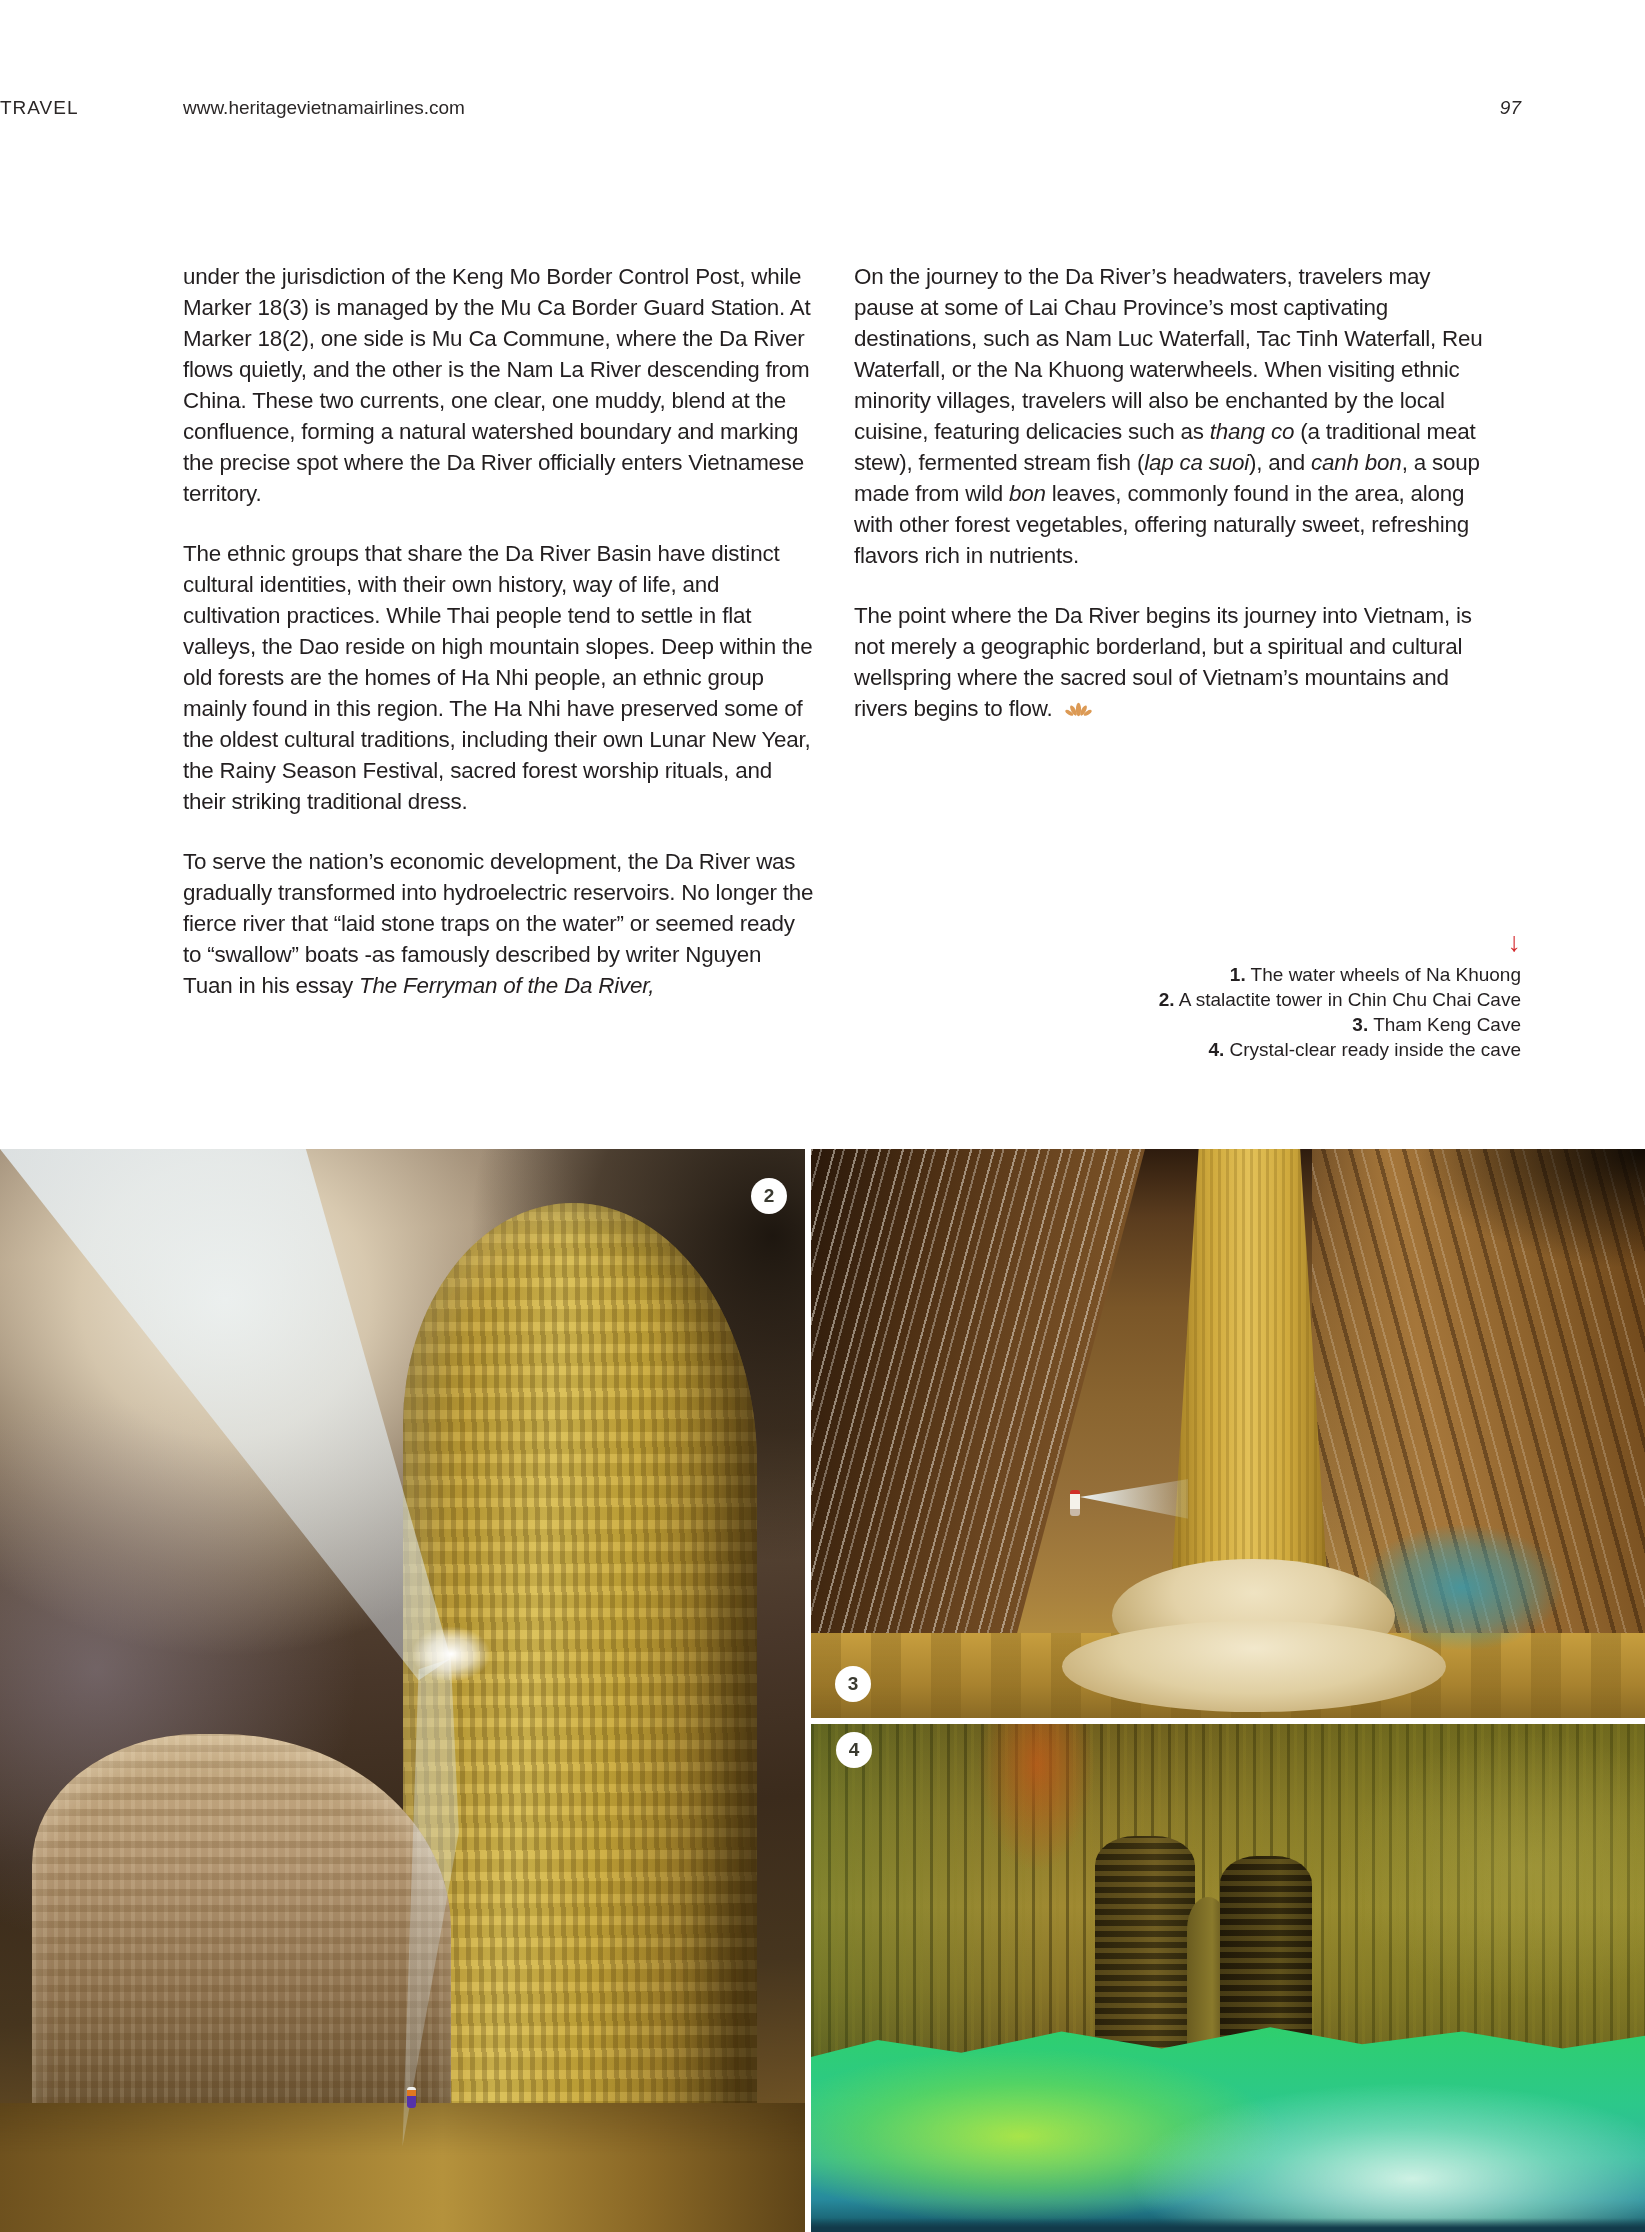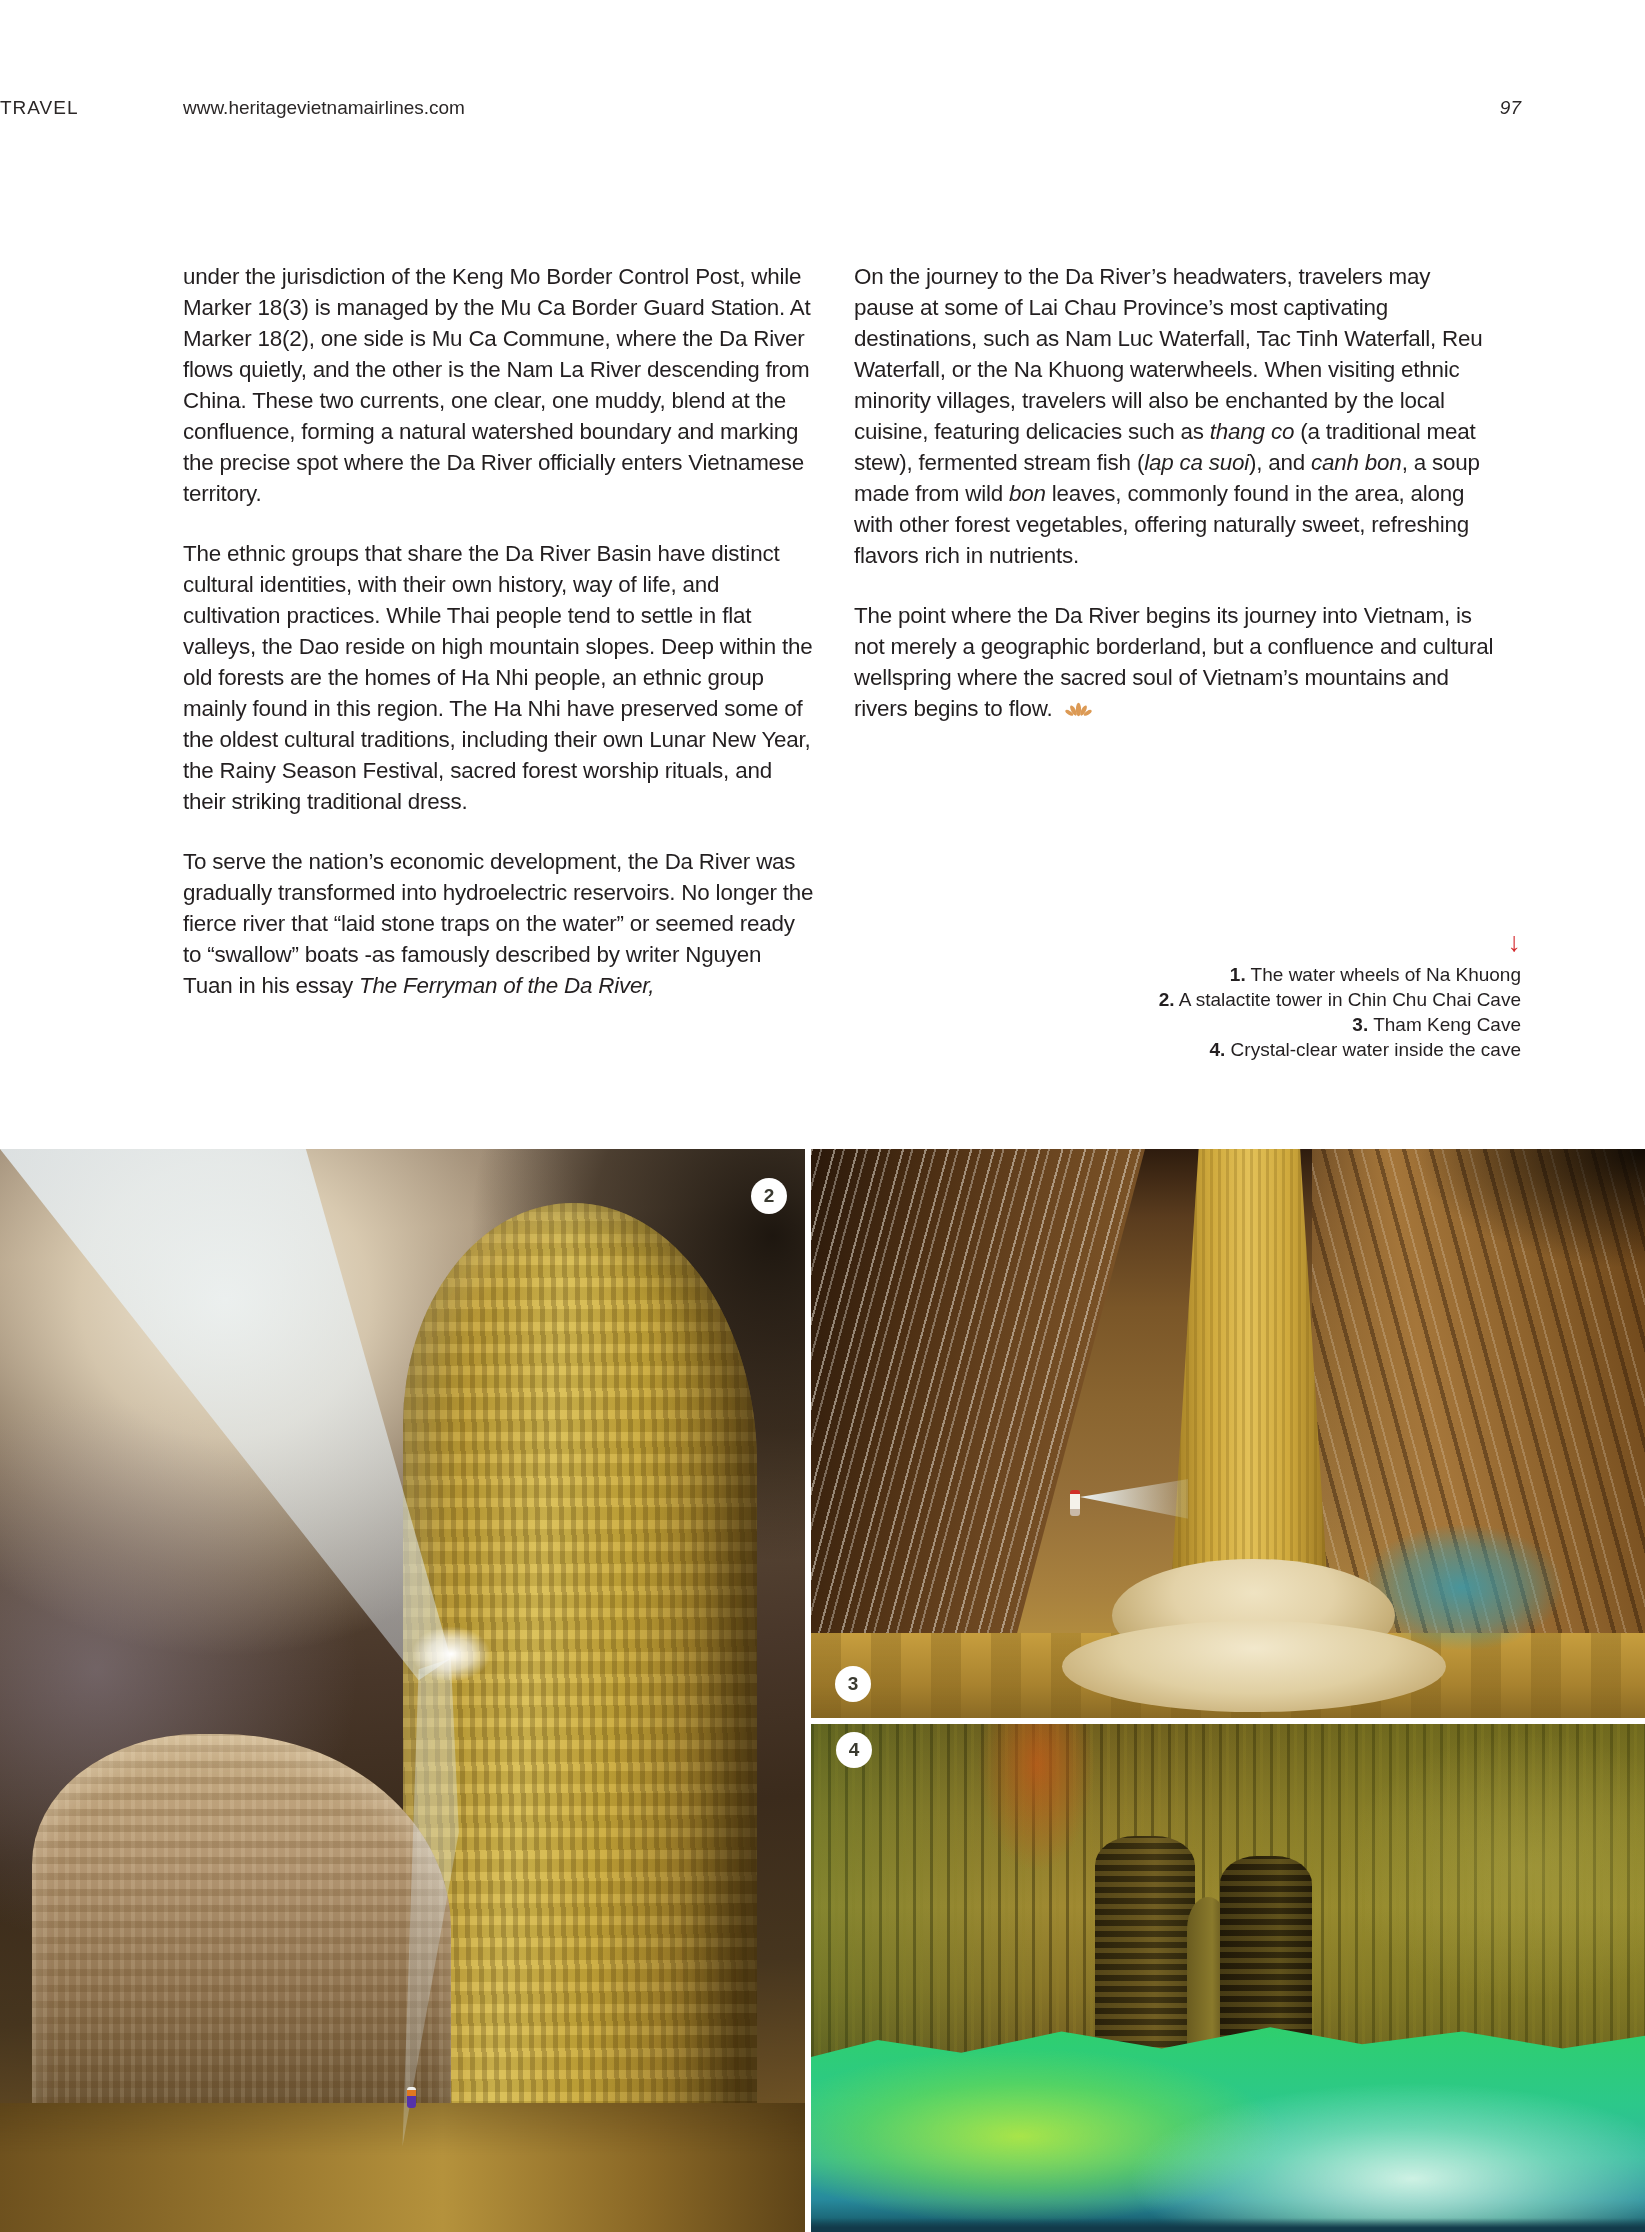--- a/index.html
+++ b/index.html
@@ -137,41 +137,41 @@
   </header>
 
   <main>
     <div class="col" id="left-col">
         <p class="para"><span>under the jurisdiction of the Keng Mo Border Control Post, while Marker 18(3) is managed by the Mu Ca Border Guard Station. At Marker 18(2), one side is Mu Ca Commune, where the Da River flows quietly, and the other is the Nam La River descending from China. These two currents, one clear, one muddy, blend at the confluence, forming a natural watershed boundary and marking the precise spot where the Da River officially enters Vietnamese territory.</span></p>
         <p class="para"><span>The ethnic groups that share the Da River Basin have distinct cultural identities, with their own history, way of life, and cultivation practices. While Thai people tend to settle in flat valleys, the Dao reside on high mountain slopes. Deep within the old forests are the homes of Ha Nhi people, an ethnic group mainly found in this region. The Ha Nhi have preserved some of the oldest cultural traditions, including their own Lunar New Year, the Rainy Season Festival, sacred forest worship rituals, and their striking traditional dress.</span></p>
         <p class="para"><span>To serve the nation’s economic development, the Da River was gradually transformed into hydroelectric reservoirs. No longer the fierce river that “laid stone traps on the water” or seemed ready to “swallow” boats -as famously described by writer Nguyen Tuan in his essay </span><em>The Ferryman of the Da River,</em></p>
       </div>
     <div class="col" id="right-col">
         <p class="para"><span>On the journey to the Da River’s headwaters, travelers may pause at some of Lai Chau Province’s most captivating destinations, such as Nam Luc Waterfall, Tac Tinh Waterfall, Reu Waterfall, or the Na Khuong waterwheels. When visiting ethnic minority villages, travelers will also be enchanted by the local cuisine, featuring delicacies such as </span><em>thang co</em><span> (a traditional meat stew), fermented stream fish (</span><em>lap ca suoi</em><span>), and </span><em>canh bon</em><span>, a soup made from wild </span><em>bon</em><span> leaves, commonly found in the area, along with other forest vegetables, offering naturally sweet, refreshing flavors rich in nutrients.</span></p>
-        <p class="para"><span>The point where the Da River begins its journey into Vietnam, is not merely a geographic borderland, but a confluence and cultural wellspring where the sacred soul of Vietnam’s mountains and rivers begins to flow.</span>
+        <p class="para"><span>The point where the Da River begins its journey into Vietnam, is not merely a geographic borderland, but a spiritual and cultural wellspring where the sacred soul of Vietnam’s mountains and rivers begins to flow.</span>
   <span class="lotus-icon" style="color: rgb(220, 154, 85);">
     <svg width="27" height="16" viewBox="0 0 24 14" fill="currentColor" aria-hidden="true">
       <ellipse cx="12" cy="6.5" rx="2.3" ry="6"></ellipse>
       <ellipse cx="7.5" cy="7.5" rx="2" ry="5" transform="rotate(-28 7.5 7.5)"></ellipse>
       <ellipse cx="16.5" cy="7.5" rx="2" ry="5" transform="rotate(28 16.5 7.5)"></ellipse>
       <ellipse cx="3.8" cy="9.5" rx="1.7" ry="4" transform="rotate(-58 3.8 9.5)"></ellipse>
       <ellipse cx="20.2" cy="9.5" rx="1.7" ry="4" transform="rotate(58 20.2 9.5)"></ellipse>
     </svg>
   </span>
 </p>
       </div>
   </main>
 
   <aside class="captions">
     <div class="cap-arrow" style="color: rgb(212, 43, 46);">↓</div>
     <div id="caption-list">
         <div class="cap-line"><b>1.</b><span> The water wheels of Na Khuong</span></div>
         <div class="cap-line"><b>2.</b><span> A stalactite tower in Chin Chu Chai Cave</span></div>
         <div class="cap-line"><b>3.</b><span> Tham Keng Cave</span></div>
-        <div class="cap-line"><b>4.</b><span> Crystal-clear water inside the cave</span></div>
+        <div class="cap-line"><b>4.</b><span> Crystal-clear ready inside the cave</span></div>
       </div>
   </aside>
 
   <figure class="photo photo-left" style="margin:0;">
     <div class="layer pl-bright"></div>
     <div class="layer pl-mist"></div>
     <div class="layer pl-dark"></div>
     <div class="pl-tower"></div>
     <div class="pl-forms"></div>
     <div class="pl-floor"></div>

